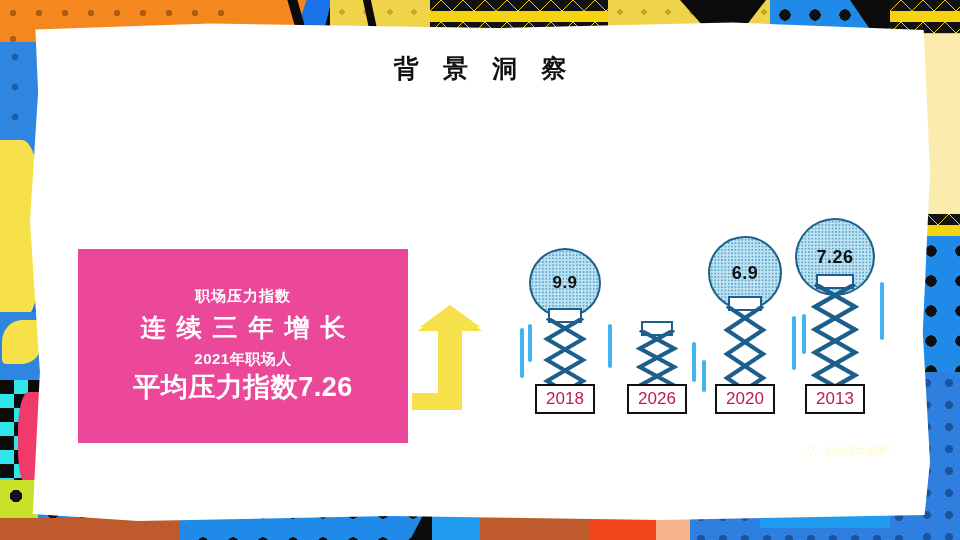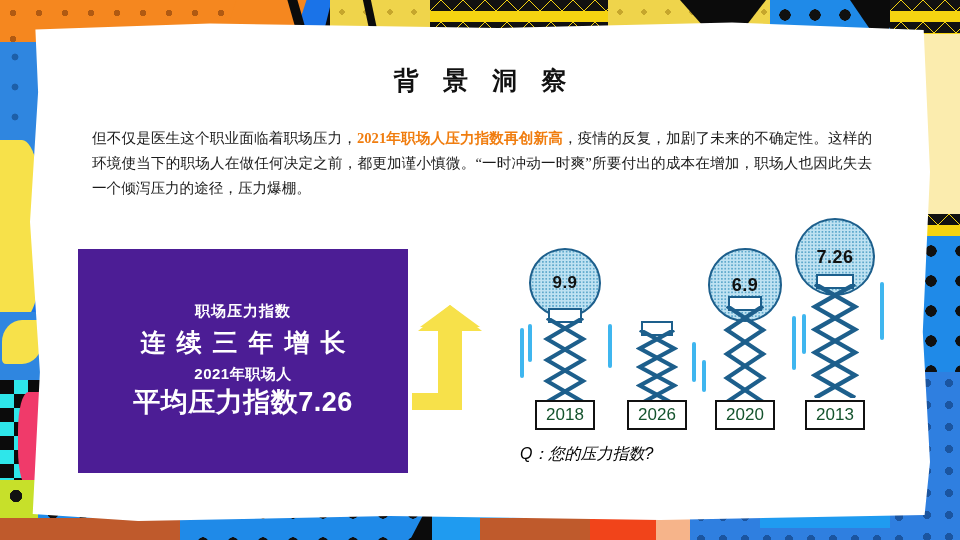--- a/index.html
+++ b/index.html
@@ -81,38 +81,38 @@
     border-radius:4px;
     box-shadow:0 0 0 0 rgba(0,0,0,0);
     clip-path:polygon(0.6% 1.5%, 20% 0.3%, 52% 1.2%, 78% 0.1%, 99.3% 1.6%,
                       100% 30%, 99.2% 62%, 100% 88%, 99.4% 98.6%,
                       70% 99.6%, 40% 98.8%, 12% 99.8%, 0.3% 98.4%,
                       1.1% 70%, 0% 40%, 0.9% 14%);
   }
 
   
   #title{
-    position:absolute;left:0;right:0;top:64px;text-align:center;
+    position:absolute;left:0;right:0;top:52px;text-align:center;
     font-family:"Liberation Serif","DejaVu Serif",serif;
     font-weight:bold;font-size:25px;color:#111;letter-spacing:9px;
     text-indent:9px;
   }
 
   
   #para{
     position:absolute;left:92px;top:126px;width:780px;
     font-family:"Liberation Serif","DejaVu Serif",serif;
     font-size:14.6px;line-height:25px;color:#1a1a1a;text-align:justify;
   }
   #para .hl{color:#f07d0f;font-weight:bold;}
 
   
   #orangebox{
-    position:absolute;left:78px;top:249px;width:330px;height:224px;
-    background:#4c1d95;color:#fff;text-align:center;
+    position:absolute;left:78px;top:249px;width:330px;height:194px;
+    background:#ec4899;color:#fff;text-align:center;
     display:flex;flex-direction:column;justify-content:center;align-items:center;
   }
   #orangebox .l1{font-size:15px;font-weight:bold;letter-spacing:1px;margin-bottom:5px;}
   #orangebox .l2{font-size:25px;font-weight:bold;letter-spacing:11px;text-indent:11px;margin-bottom:6px;}
   #orangebox .l3{font-size:15px;font-weight:bold;letter-spacing:0.5px;margin-bottom:0;}
   #orangebox .l4{font-size:27px;font-weight:bold;letter-spacing:0.5px;}
 
   
   #arrow{position:absolute;left:412px;top:305px;width:76px;height:105px;}
 
@@ -130,31 +130,31 @@
   .balloon .val{
     font-family:"Liberation Sans","DejaVu Sans",sans-serif;
     font-weight:bold;color:#111;letter-spacing:0.5px;
   }
   .collar{
     position:absolute;left:50%;transform:translateX(-50%);
     width:30px;height:11px;background:#fff;border:2.2px solid #1d5f8c;
   }
   .spring{position:absolute;left:50%;transform:translateX(-50%);}
   .yearbox{
-    position:absolute;left:50%;transform:translateX(-50%);bottom:0;
+    position:absolute;left:50%;transform:translateX(-50%);bottom:16px;
     width:56px;height:26px;border:2.2px solid #111;background:#fff;
     display:flex;align-items:center;justify-content:center;
-    font-size:17px;font-weight:normal;color:#14532d;
+    font-size:17px;font-weight:normal;color:#be185d;
     font-family:"Liberation Sans","DejaVu Sans",sans-serif;
   }
   .motion{position:absolute;background:#3fb6ef;border-radius:2px;}
 
   #qcaption{
-    position:absolute;left:520px;top:444px;width:370px;text-align:left;
-    font-size:16px;font-style:italic;color:#000000;
+    position:absolute;left:520px;top:444px;width:370px;text-align:right;
+    font-size:10px;font-style:italic;color:#fef9c3;
     font-family:"Liberation Sans","DejaVu Sans",sans-serif;
   }
 </style>
 </head>
 <body>
 
 <div id="slide">
 
   <div class="bg">
 
@@ -194,21 +194,20 @@
     <div class="patch solid-paleyellow" style="left:918px;top:34px;width:42px;height:190px;"></div>
     <div class="patch zigzag-yellow" style="left:916px;top:214px;width:44px;height:28px;"></div>
     <div class="patch dots-blue-black" style="left:916px;top:236px;width:44px;height:140px;"></div>
     <div class="patch dots-blue-fine" style="left:916px;top:372px;width:44px;height:168px;"></div>
   </div>
 
   <div id="card"></div>
 
   <div id="title">背 景 洞 察</div>
 
-  <div id="para"><span>但不仅是医生这个职业面临着职场压力，</span><span class="hl">2021年职场人压力指数再创新高</span><span>，疫情的反复，加剧了未来的不确定性。这样的环境使当下的职场人在做任何决定之前，都更加谨小慎微。“一时冲动一时爽”所要付出的成本在增加，职场人也因此失去一个倾泻压力的途径，压力爆棚。</span></div>
 
   <div id="orangebox">
     <div class="l1">职场压力指数</div>
     <div class="l2">连续三年增长</div>
     <div class="l3">2021年职场人</div>
     <div class="l4">平均压力指数7.26</div>
   </div>
 
   <svg id="arrow" viewBox="0 0 76 105">
     <polygon points="0,92 0,105 50,105 50,105 50,22 68,22 38,0 8,22 26,22 26,92" fill="#f7e14a"></polygon>
@@ -246,21 +245,21 @@
           <path d="M4 0 L38 18.5 L4 37 L38 55.5 L4 74"></path>
           <path d="M38 0 L4 18.5 L38 37 L4 55.5 L38 74"></path>
         </g>
       </svg>
       <div class="yearbox">2026</div>
     </div>
 
     <div class="springgroup" style="left:188px;height:198px;">
       <div class="motion" style="left:84px;bottom:60px;width:4px;height:54px;"></div>
       <div class="motion" style="left:94px;bottom:76px;width:4px;height:40px;"></div>
-      <div class="balloon" style="top:16px;width:70px;height:70px;">
+      <div class="balloon" style="top:4px;width:70px;height:70px;">
         <span class="val" style="font-size:18px;">6.9</span>
       </div>
       <div class="collar" style="top:64px;"></div>
       <svg class="spring" style="top:74px;" width="44" height="96" viewBox="0 0 44 96">
         <g fill="none" stroke="#1d5f8c" stroke-width="4.2">
           <path d="M4 0 L40 24 L4 48 L40 72 L4 96"></path>
           <path d="M40 0 L4 24 L40 48 L4 72 L40 96"></path>
         </g>
       </svg>
       <div class="yearbox">2020</div>

